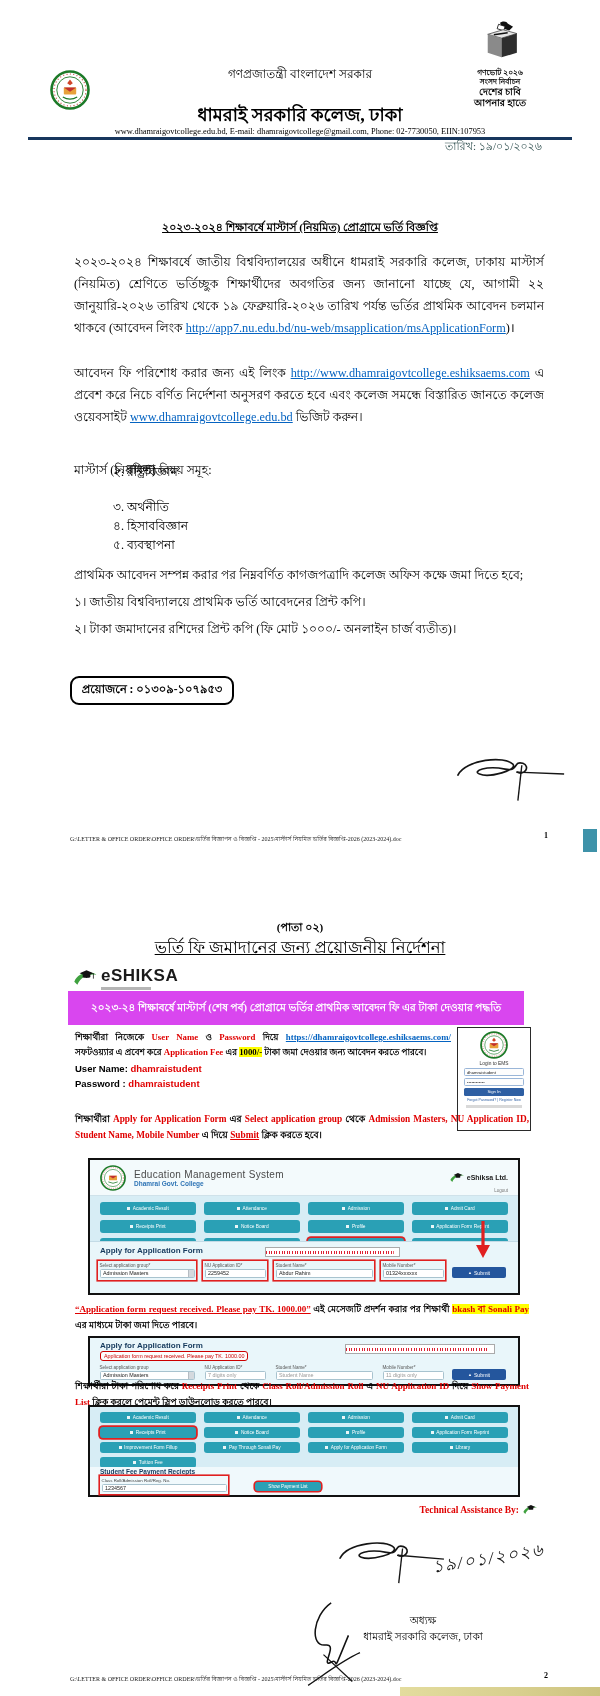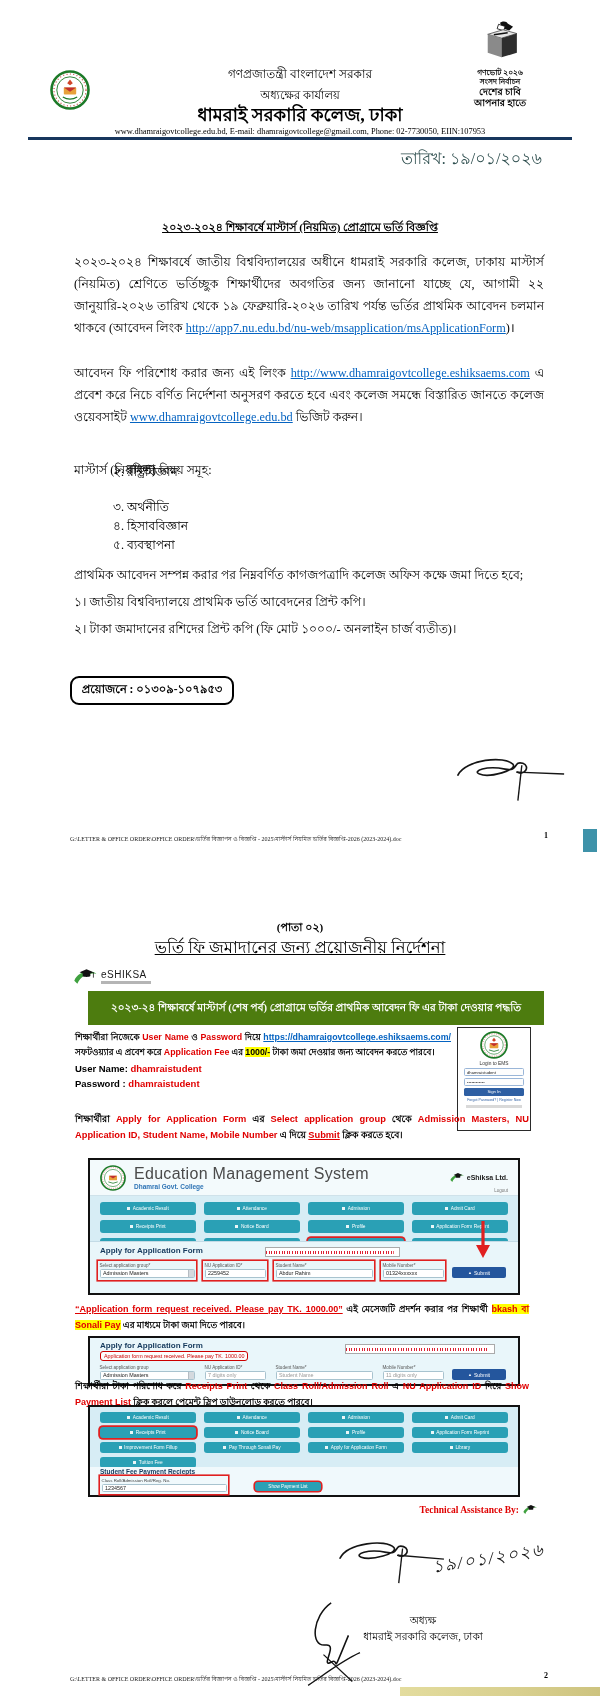--- a/index.html
+++ b/index.html
@@ -2,72 +2,72 @@
 <html><head>
 <meta charset="utf-8">
 <style>
   *{box-sizing:border-box;margin:0;padding:0}
   html,body{background:#fff}
   .doc{position:relative;width:600px;height:1696px;background:#fff;color:#000;
        font-family:"Liberation Serif",serif;overflow:hidden}
   .abs{position:absolute}
   .ctr{left:0;right:0;text-align:center}
   .u{text-decoration:underline}
-  .sans{font-family:Liberation Sans, sans-serif}
+  .sans{font-family:Liberation Serif, serif}
   .link{color:#0563c1;text-decoration:underline}
   .redtx{color:#e00000}
   .hy{background:#ffff00}
   .just{text-align:justify}
 
   
   .gov-line{top:65px;font-size:12px}
   .office-line{top:87px;font-size:11.5px}
   .college-name{top:101px;font-size:18px;font-weight:bold}
   .contact-line{top:127px;font-size:8.4px}
   .rule{top:137px;left:28px;width:544px;height:2px;border-top:2.5px solid #17365d;border-bottom:1px solid #17365d}
-  .date-line{top:146px;right:58px;font-size:16px;color:#2f4f4f}
+  .date-line{top:138px;right:58px;font-size:11px;color:#2f4f4f}
   .ballot{left:448px;top:20px;width:104px;text-align:center}
   .ballot .bl{font-size:7.5px;font-weight:bold;line-height:1.25}
   .ballot .bl2{font-size:9.5px;font-weight:bold;line-height:1.15}
 
   .title1{top:219px;font-size:11px;font-weight:bold}
   .para{left:74px;width:470px;font-size:12.3px;line-height:1.78}
   .subj{left:113px;font-size:12.2px}
   .phone-box{left:70px;top:676px;width:164px;height:29px;border:2px solid #000;border-radius:9px;
              display:flex;align-items:center;justify-content:center;font-size:11.5px;font-weight:bold}
   .continue{top:710px;font-size:11.5px;font-weight:bold}
   .footer-path{font-size:6px;color:#1a1a1a;white-space:nowrap}
   .pagenum{font-size:8px;font-weight:bold}
   .teal-sq{left:583px;top:829px;width:14px;height:23px;background:#3e92a9}
 
   
   .p2-label{top:919px;font-size:11px;font-weight:bold}
   .p2-title{top:935px;font-size:16.5px;font-weight:normal}
   .eshiksa-left{left:72px;top:966px;display:flex;align-items:center;gap:3px}
-  .eshiksa-name{font-family:"Liberation Sans",sans-serif;font-weight:normal;font-size:10px;letter-spacing:.5px;color:#1a1a1a}
+  .eshiksa-name{font-family:"Liberation Sans",sans-serif;font-weight:bold;font-size:17px;letter-spacing:.5px;color:#1a1a1a}
   .tagline-bar{width:50px;height:2.5px;background:#b5b5b5;margin-top:1px}
-  .banner{left:88px;top:991px;width:456px;height:34px;background:#4d7c0f;color:#fff;
+  .banner{left:68px;top:991px;width:456px;height:34px;background:#d946ef;color:#fff;
           display:flex;align-items:center;justify-content:center;text-align:center;
           font-size:10.5px;font-weight:bold;line-height:1.45;padding:0 18px}
   .intro{left:75px;top:1030px;width:376px;font-size:8.8px;font-weight:bold;line-height:1.72}
   .cred{left:75px;font-size:9.5px;font-weight:bold;font-family:"Liberation Sans",sans-serif}
   .login-box{left:457px;top:1027px;width:74px;height:104px;border:1.5px solid #2a2a2a;background:#fff;
              display:flex;flex-direction:column;align-items:center;padding-top:3px;font-family:"Liberation Sans",sans-serif}
   .lb-title{font-size:4.8px;color:#333;margin:2px 0}
   .lb-input{width:60px;height:7.5px;border:1px solid #9ab6d8;border-radius:1.5px;font-size:4.2px;
             color:#222;padding:0 2px;line-height:7px;margin-bottom:2.5px;background:#fdfdfd;text-align:left}
   .lb-btn{width:60px;height:7.5px;background:#2e5fa3;border-radius:1.5px;color:#fff;font-size:4.2px;
           display:flex;align-items:center;justify-content:center}
   .lb-links{font-size:3.6px;color:#2e5fa3;margin-top:2.5px}
   .lb-bar{width:56px;height:3px;background:#d9d9d9;margin-top:3px}
   .apply-para{left:75px;top:1112px;width:454px;font-size:9.3px;font-weight:bold;line-height:1.72}
 
   .shot{left:88px;width:432px;border:2px solid #111;background:#d7edf5;font-family:"Liberation Sans",sans-serif}
   .ems-hdr{height:36px;background:#f3fafc;display:flex;align-items:center;padding:0 10px;border-bottom:1px solid #cfe2ea;position:relative}
-  .ems-title{font-size:16px;color:#4a4a4a;letter-spacing:.3px}
+  .ems-title{font-size:10px;color:#4a4a4a;letter-spacing:.3px}
   .ems-sub{font-size:6.5px;color:#2e74b5;font-weight:bold}
   .ems-brand{margin-left:auto;display:flex;align-items:center;gap:2px}
   .ems-brand-tx{font-size:7px;font-weight:bold;color:#222}
   .ems-logout{position:absolute;right:10px;bottom:2px;font-size:4.5px;color:#777}
   .btn-grid{display:grid;grid-template-columns:repeat(4,1fr);gap:5px 8px;padding:6px 10px}
   .embtn{background:#2aa0b5;color:#fff;border-radius:3px;font-size:4.8px;height:13px;line-height:1.1;
          display:flex;align-items:center;justify-content:center;text-align:center;padding:0 3px}
   .embtn .bi{width:3px;height:3px;background:#fff;opacity:.9;margin-right:2.5px;flex:none}
   .hl{box-shadow:0 0 0 1.8px #e02020}
   .apply-sec{position:absolute;left:0;right:0;bottom:0;height:52px;background:#e9f6fa;border-top:1px solid #c3dbe6}
@@ -104,21 +104,20 @@
     <circle cx="20" cy="20" r="18.5" fill="#fff" stroke="#1d7a28" stroke-width="2.6"></circle>
     <circle cx="20" cy="20" r="16" fill="none" stroke="#c23b2e" stroke-width="1.1" stroke-dasharray="1 2.4"></circle>
     <circle cx="20" cy="20" r="13.2" fill="#fff" stroke="#1d7a28" stroke-width="0.9"></circle>
     <path d="M20 9.5 l2.8 3.8 -2.8 2 -2.8 -2 z" fill="#d0452b"></path>
     <rect x="13.8" y="17.5" width="12.4" height="7" rx="1" fill="#e8a13a"></rect>
     <path d="M13.8 17.5 h12.4 l-6.2 4.2 z" fill="#c22f2f"></path>
     <path d="M12.8 27 q7.2 4.2 14.4 0" stroke="#1d7a28" stroke-width="1.2" fill="none"></path>
   </svg>
 
   <div class="abs ctr gov-line">গণপ্রজাতন্ত্রী বাংলাদেশ সরকার</div>
-  <div class="abs ctr office-line">অধ্যক্ষের কার্যালয়</div>
   <div class="abs ctr college-name">ধামরাই সরকারি কলেজ, ঢাকা</div>
   <div class="abs ctr contact-line">www.dhamraigovtcollege.edu.bd, E-mail: dhamraigovtcollege@gmail.com, Phone: 02-7730050, EIIN:107953</div>
 
   <div class="abs ballot">
     <svg width="46" height="44" viewBox="0 0 60 56">
       <path d="M30 3 c4 -3 9 -2 10 1 l7 4 -5 5 -9 -3 z" fill="#111"></path>
       <rect x="27" y="6" width="9" height="6" fill="#fff" stroke="#111" stroke-width="1" transform="rotate(18 31 9)"></rect>
       <polygon points="14,18 34,12 52,17 32,23" fill="#e6e6e6" stroke="#444" stroke-width="1"></polygon>
       <polygon points="14,18 32,23 32,48 14,42" fill="#8a8a8a"></polygon>
       <polygon points="32,23 52,17 52,42 32,48" fill="#2e2e2e"></polygon>

